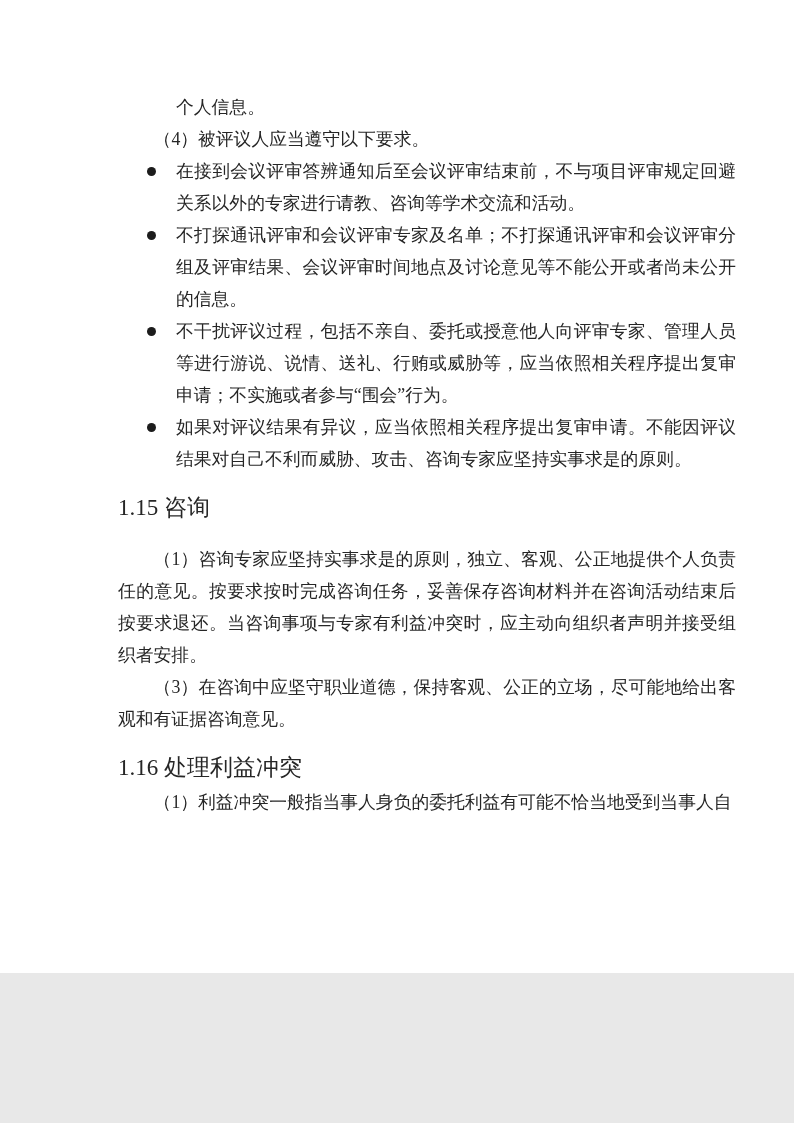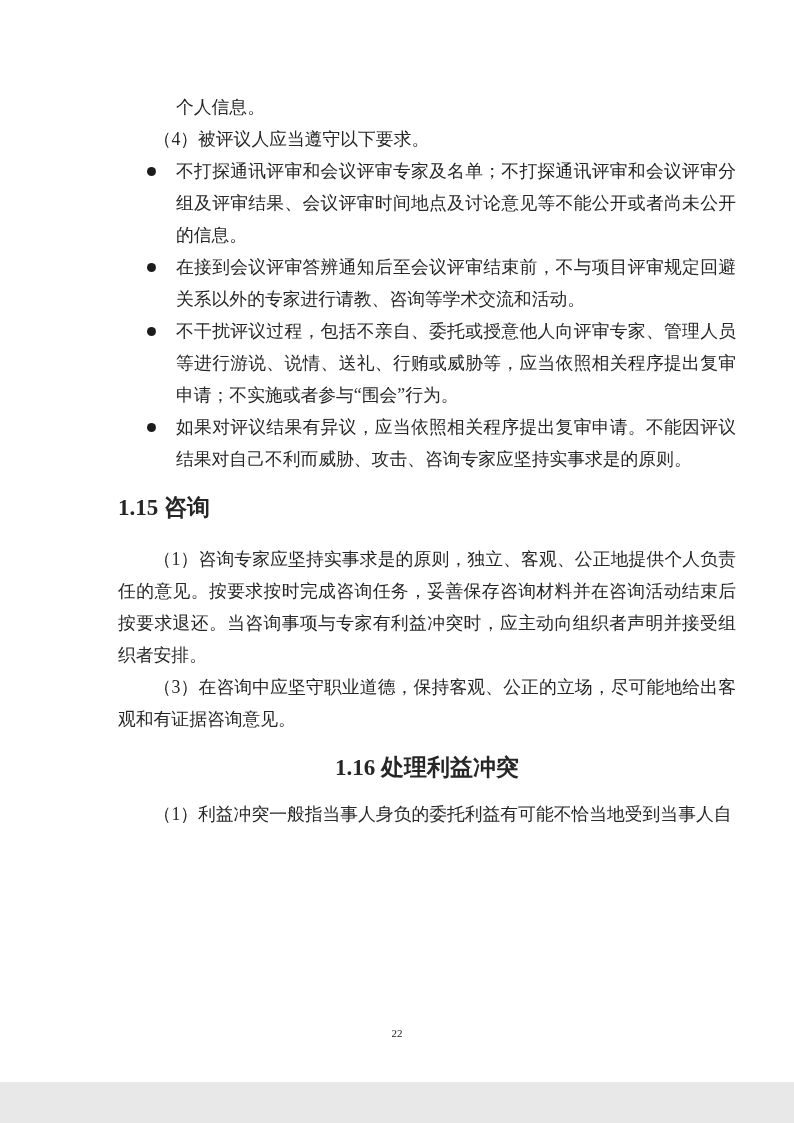--- a/index.html
+++ b/index.html
@@ -4,21 +4,21 @@
 <style>
   * { box-sizing: border-box; }
   html, body { margin: 0; padding: 0; }
   body {
     background: #e8e8e8;
     font-family: "Liberation Serif", "DejaVu Serif", serif;
   }
   .page {
     position: relative;
     width: 794px;
-    height: 1082px;
+    height: 973px;
     margin: 0 auto;
     background: #ffffff;
     overflow: hidden;
     color: #262626;
   }
   .content {
     position: absolute;
     left: 118px;
     top: 91px;
     width: 618px;
@@ -42,28 +42,27 @@
     position: absolute;
     left: 29px;
     top: 11.5px;
     width: 9px;
     height: 9px;
     border-radius: 50%;
     background: #1c1c1c;
   }
   .section-heading {
     font-size: 23px;
-    font-weight: 700;
+    font-weight: 400;
     line-height: 36px;
     margin: 15px 0 17px 0;
     text-align: left;
   }
   .section-heading.second {
-    margin-bottom: 12px;
-    text-align: center;
+    margin-bottom: 0;
   }
   .page-number {
     position: absolute;
     left: 0;
     top: 1022px;
     width: 794px;
     text-align: center;
     font-size: 11px;
     line-height: 22px;
     color: #262626;
@@ -74,26 +73,26 @@
 
 <div class="page">
   <div class="content">
 
     <p class="cont-line">个人信息。</p>
 
     <p class="para-indent">（4）被评议人应当遵守以下要求。</p>
 
     <div class="bullet-item">
       <span class="bullet-dot"></span>
-      <p>不打探通讯评审和会议评审专家及名单；不打探通讯评审和会议评审分组及评审结果、会议评审时间地点及讨论意见等不能公开或者尚未公开的信息。</p>
+      <p>在接到会议评审答辨通知后至会议评审结束前，不与项目评审规定回避关系以外的专家进行请教、咨询等学术交流和活动。</p>
     </div>
 
     <div class="bullet-item">
       <span class="bullet-dot"></span>
-      <p>在接到会议评审答辨通知后至会议评审结束前，不与项目评审规定回避关系以外的专家进行请教、咨询等学术交流和活动。</p>
+      <p>不打探通讯评审和会议评审专家及名单；不打探通讯评审和会议评审分组及评审结果、会议评审时间地点及讨论意见等不能公开或者尚未公开的信息。</p>
     </div>
 
     <div class="bullet-item">
       <span class="bullet-dot"></span>
       <p>不干扰评议过程，包括不亲自、委托或授意他人向评审专家、管理人员等进行游说、说情、送礼、行贿或威胁等，应当依照相关程序提出复审申请；不实施或者参与“围会”行为。</p>
     </div>
 
 
     <div class="bullet-item">
       <span class="bullet-dot"></span>

